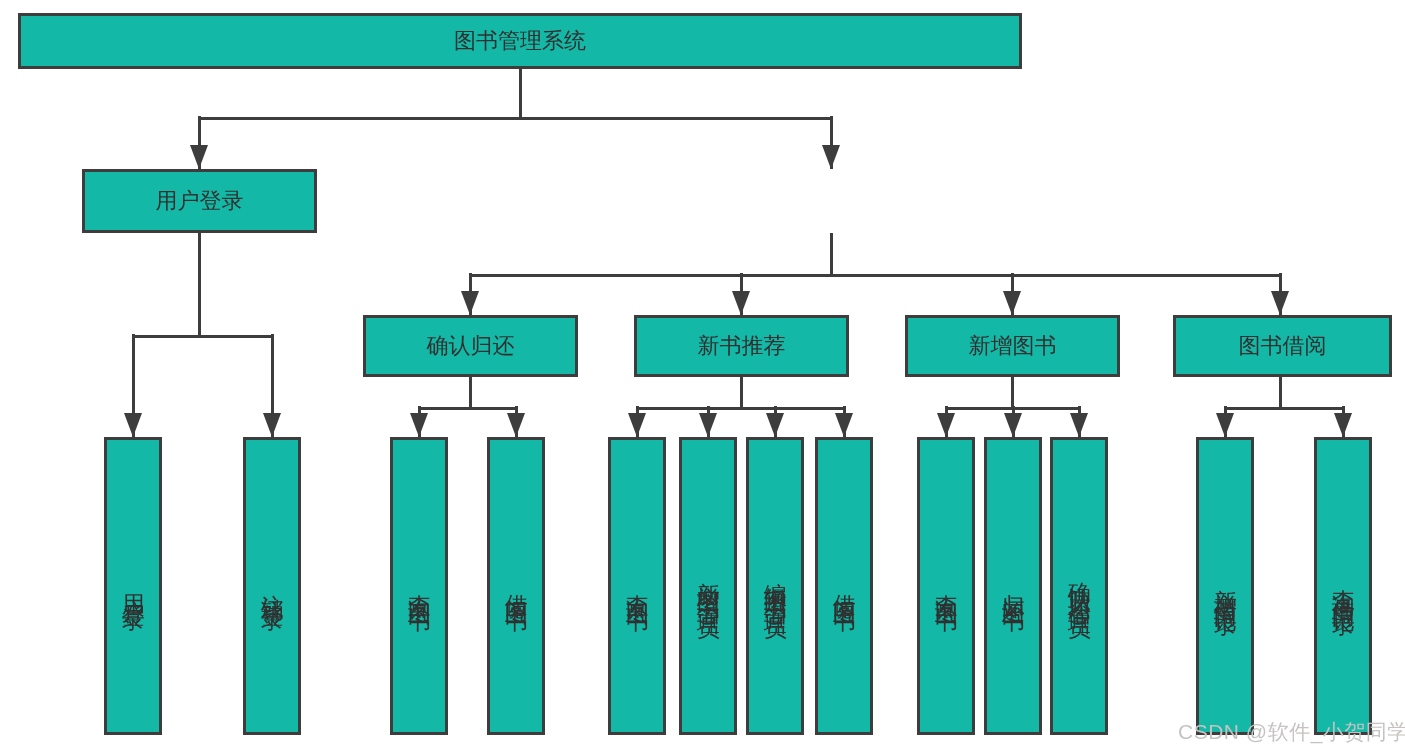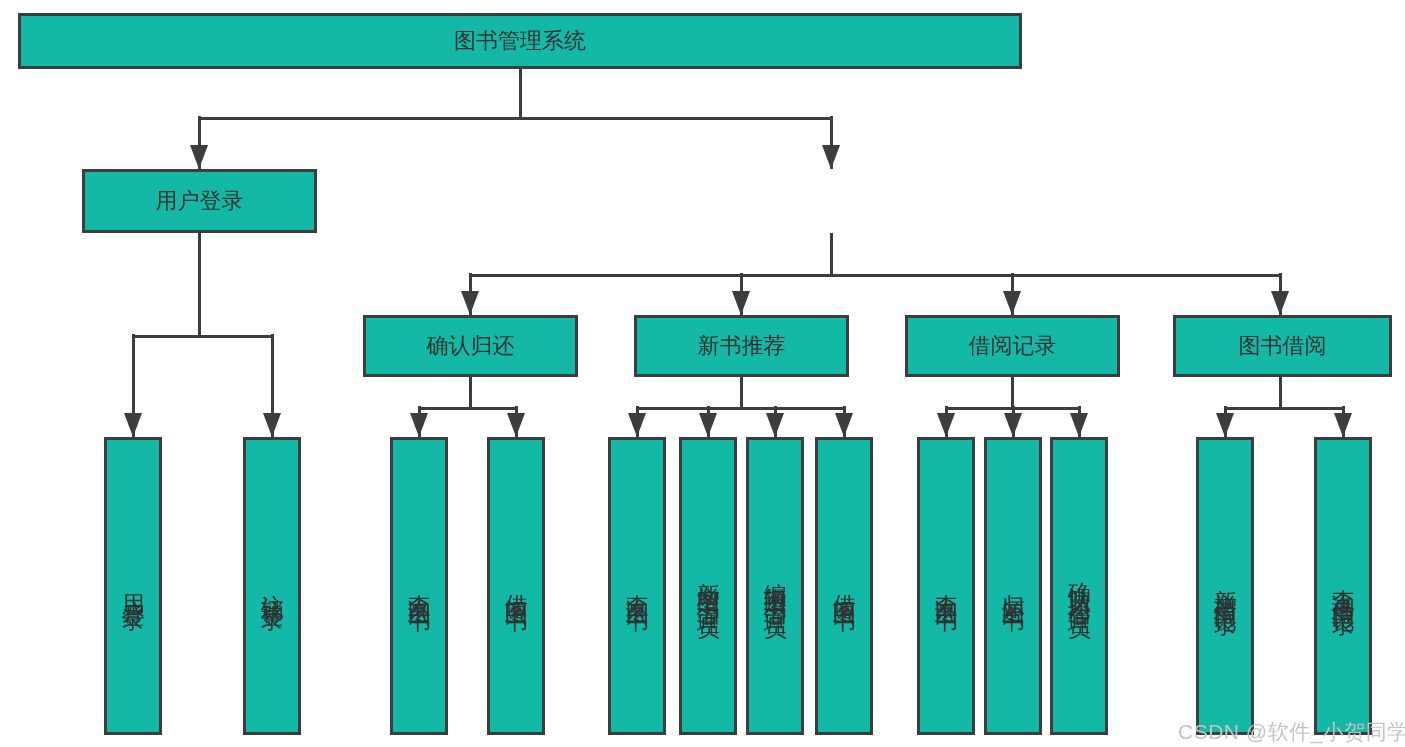--- a/index.html
+++ b/index.html
@@ -48,21 +48,21 @@
     <span class="label">用户登录</span>
   </div>
 
   <div class="box" style="left:363px;top:315px;width:215px;height:62px">
     <span class="label">确认归还</span>
   </div>
   <div class="box" style="left:634px;top:315px;width:215px;height:62px">
     <span class="label">新书推荐</span>
   </div>
   <div class="box" style="left:905px;top:315px;width:215px;height:62px">
-    <span class="label">借阅记录</span>
+    <span class="label">新增图书</span>
   </div>
   <div class="box" style="left:1173px;top:315px;width:219px;height:62px">
     <span class="label">图书借阅</span>
   </div>
 
   <div class="box leaf" style="left:104px;top:437px;width:58px;height:298px">
     <span class="vtext">用户登录</span>
   </div>
   <div class="box leaf" style="left:243px;top:437px;width:58px;height:298px">
     <span class="vtext">注销登录</span>

